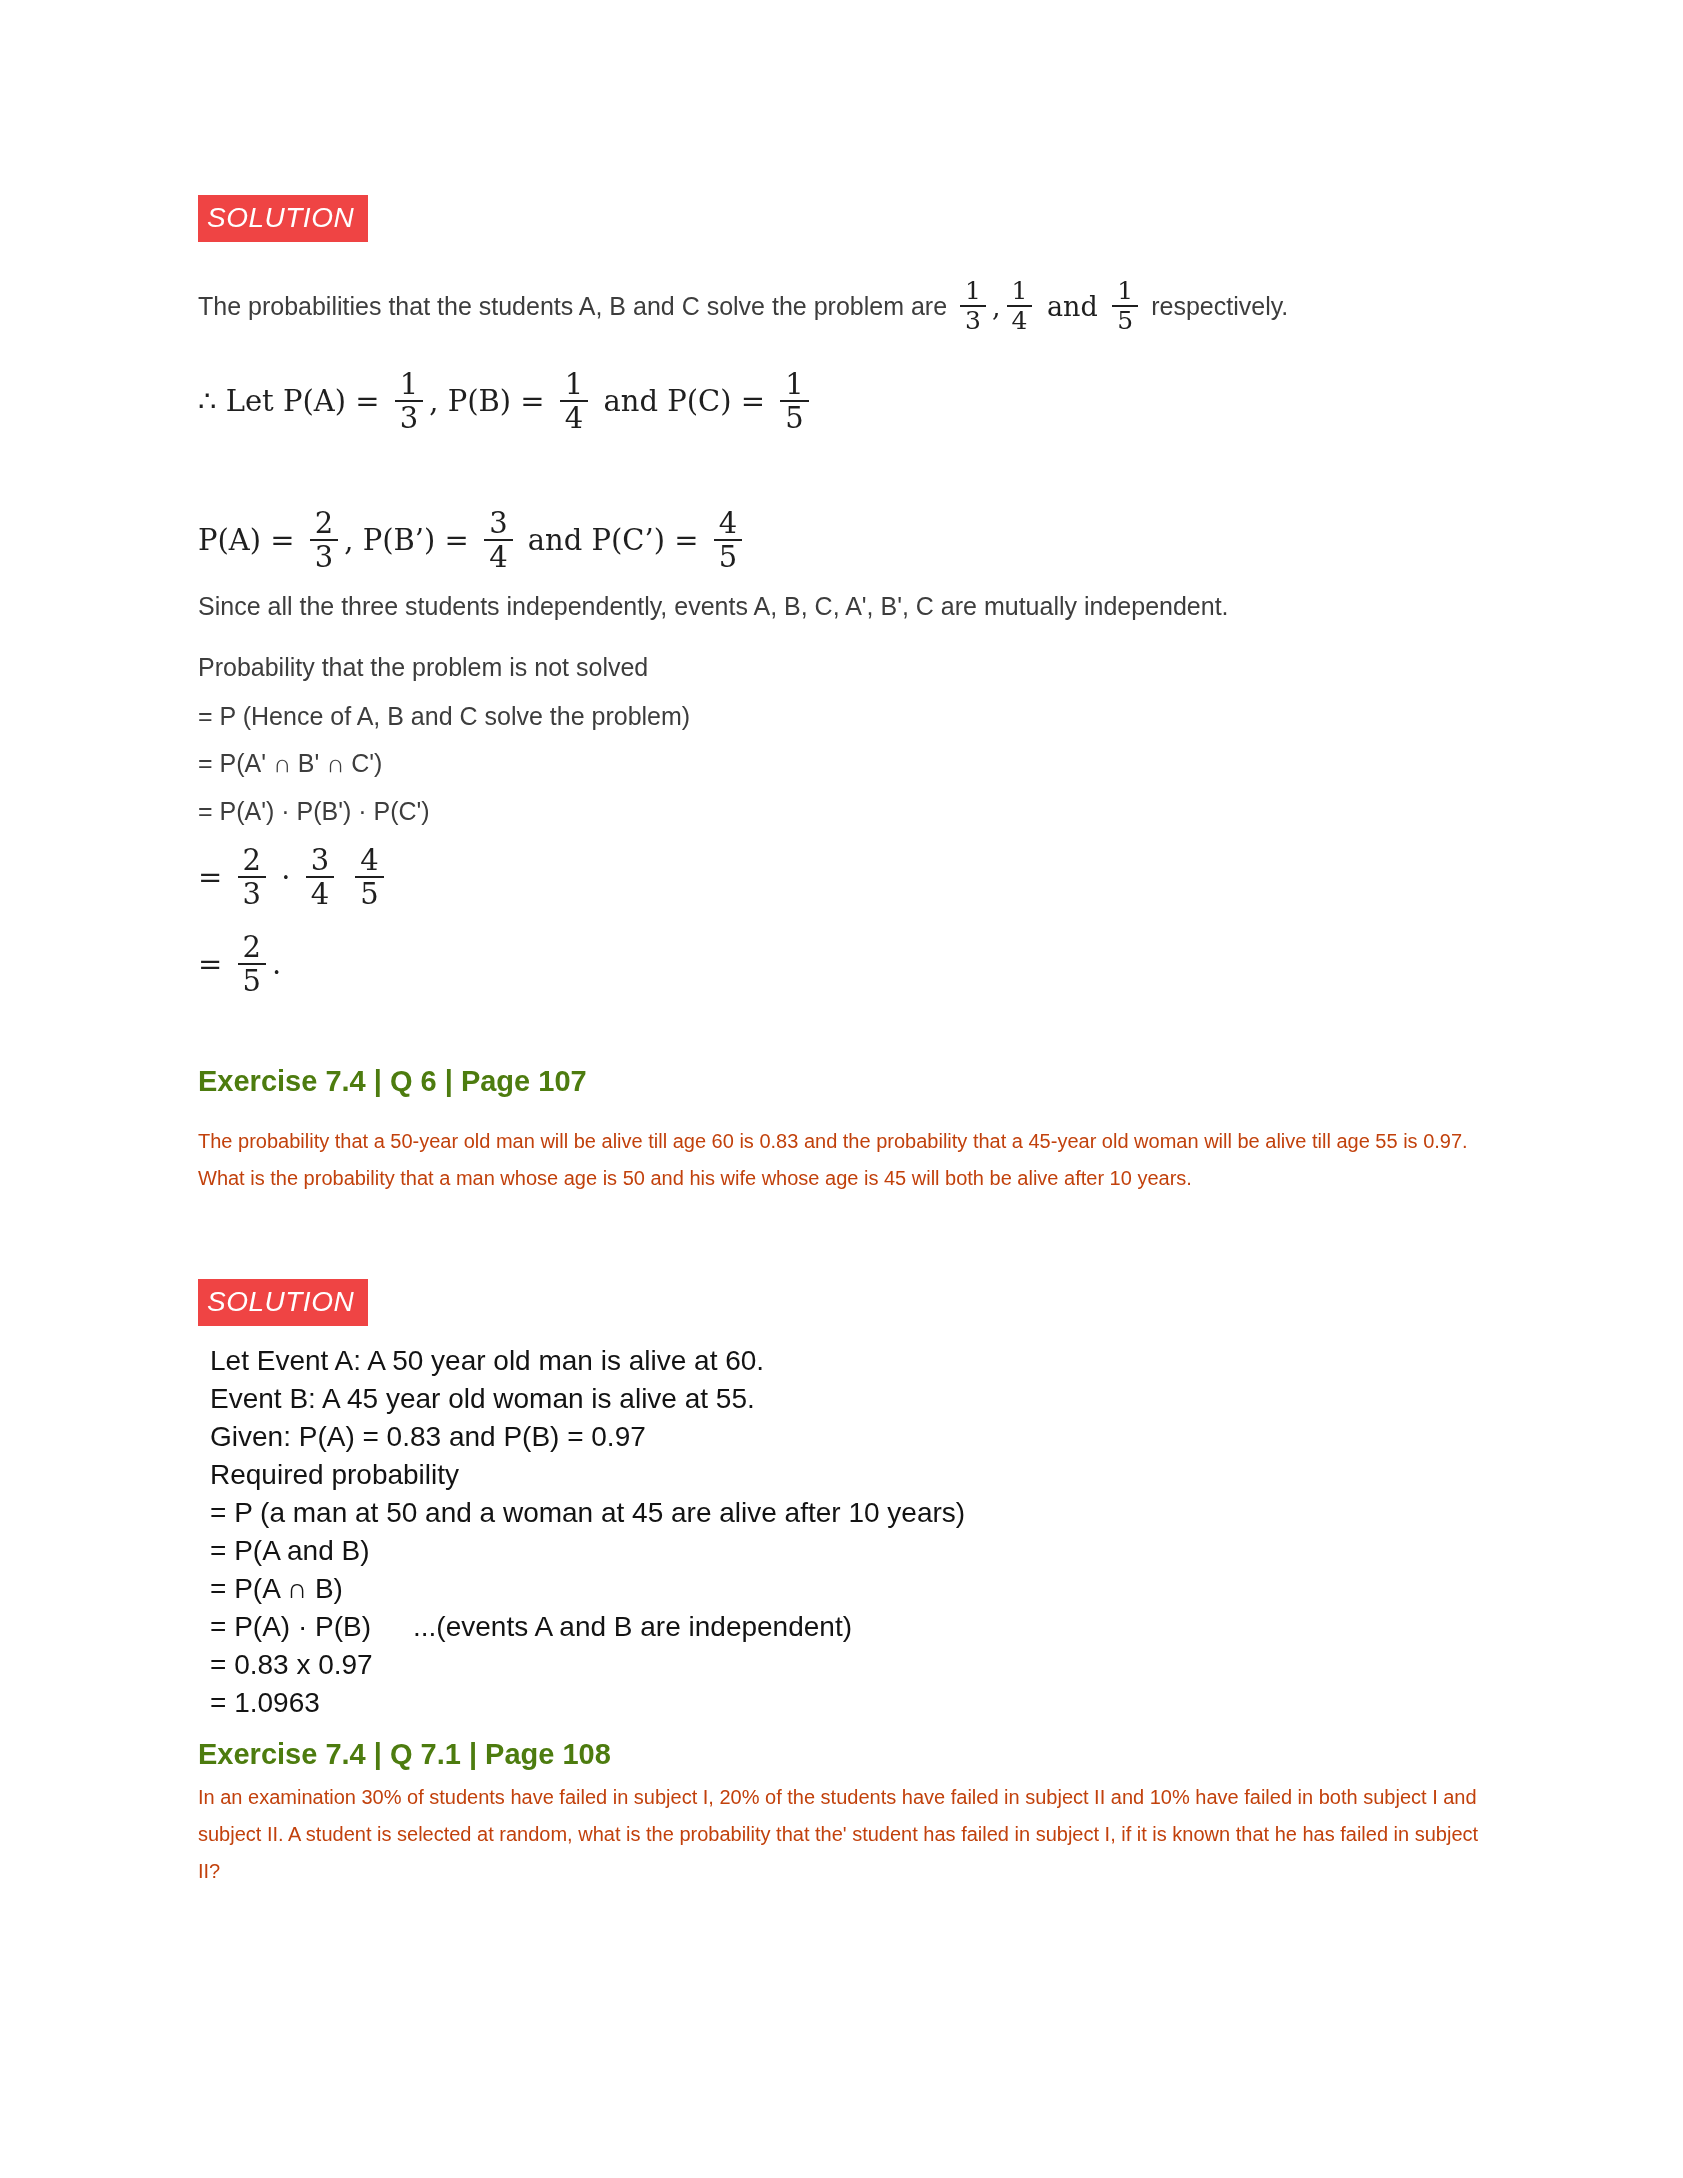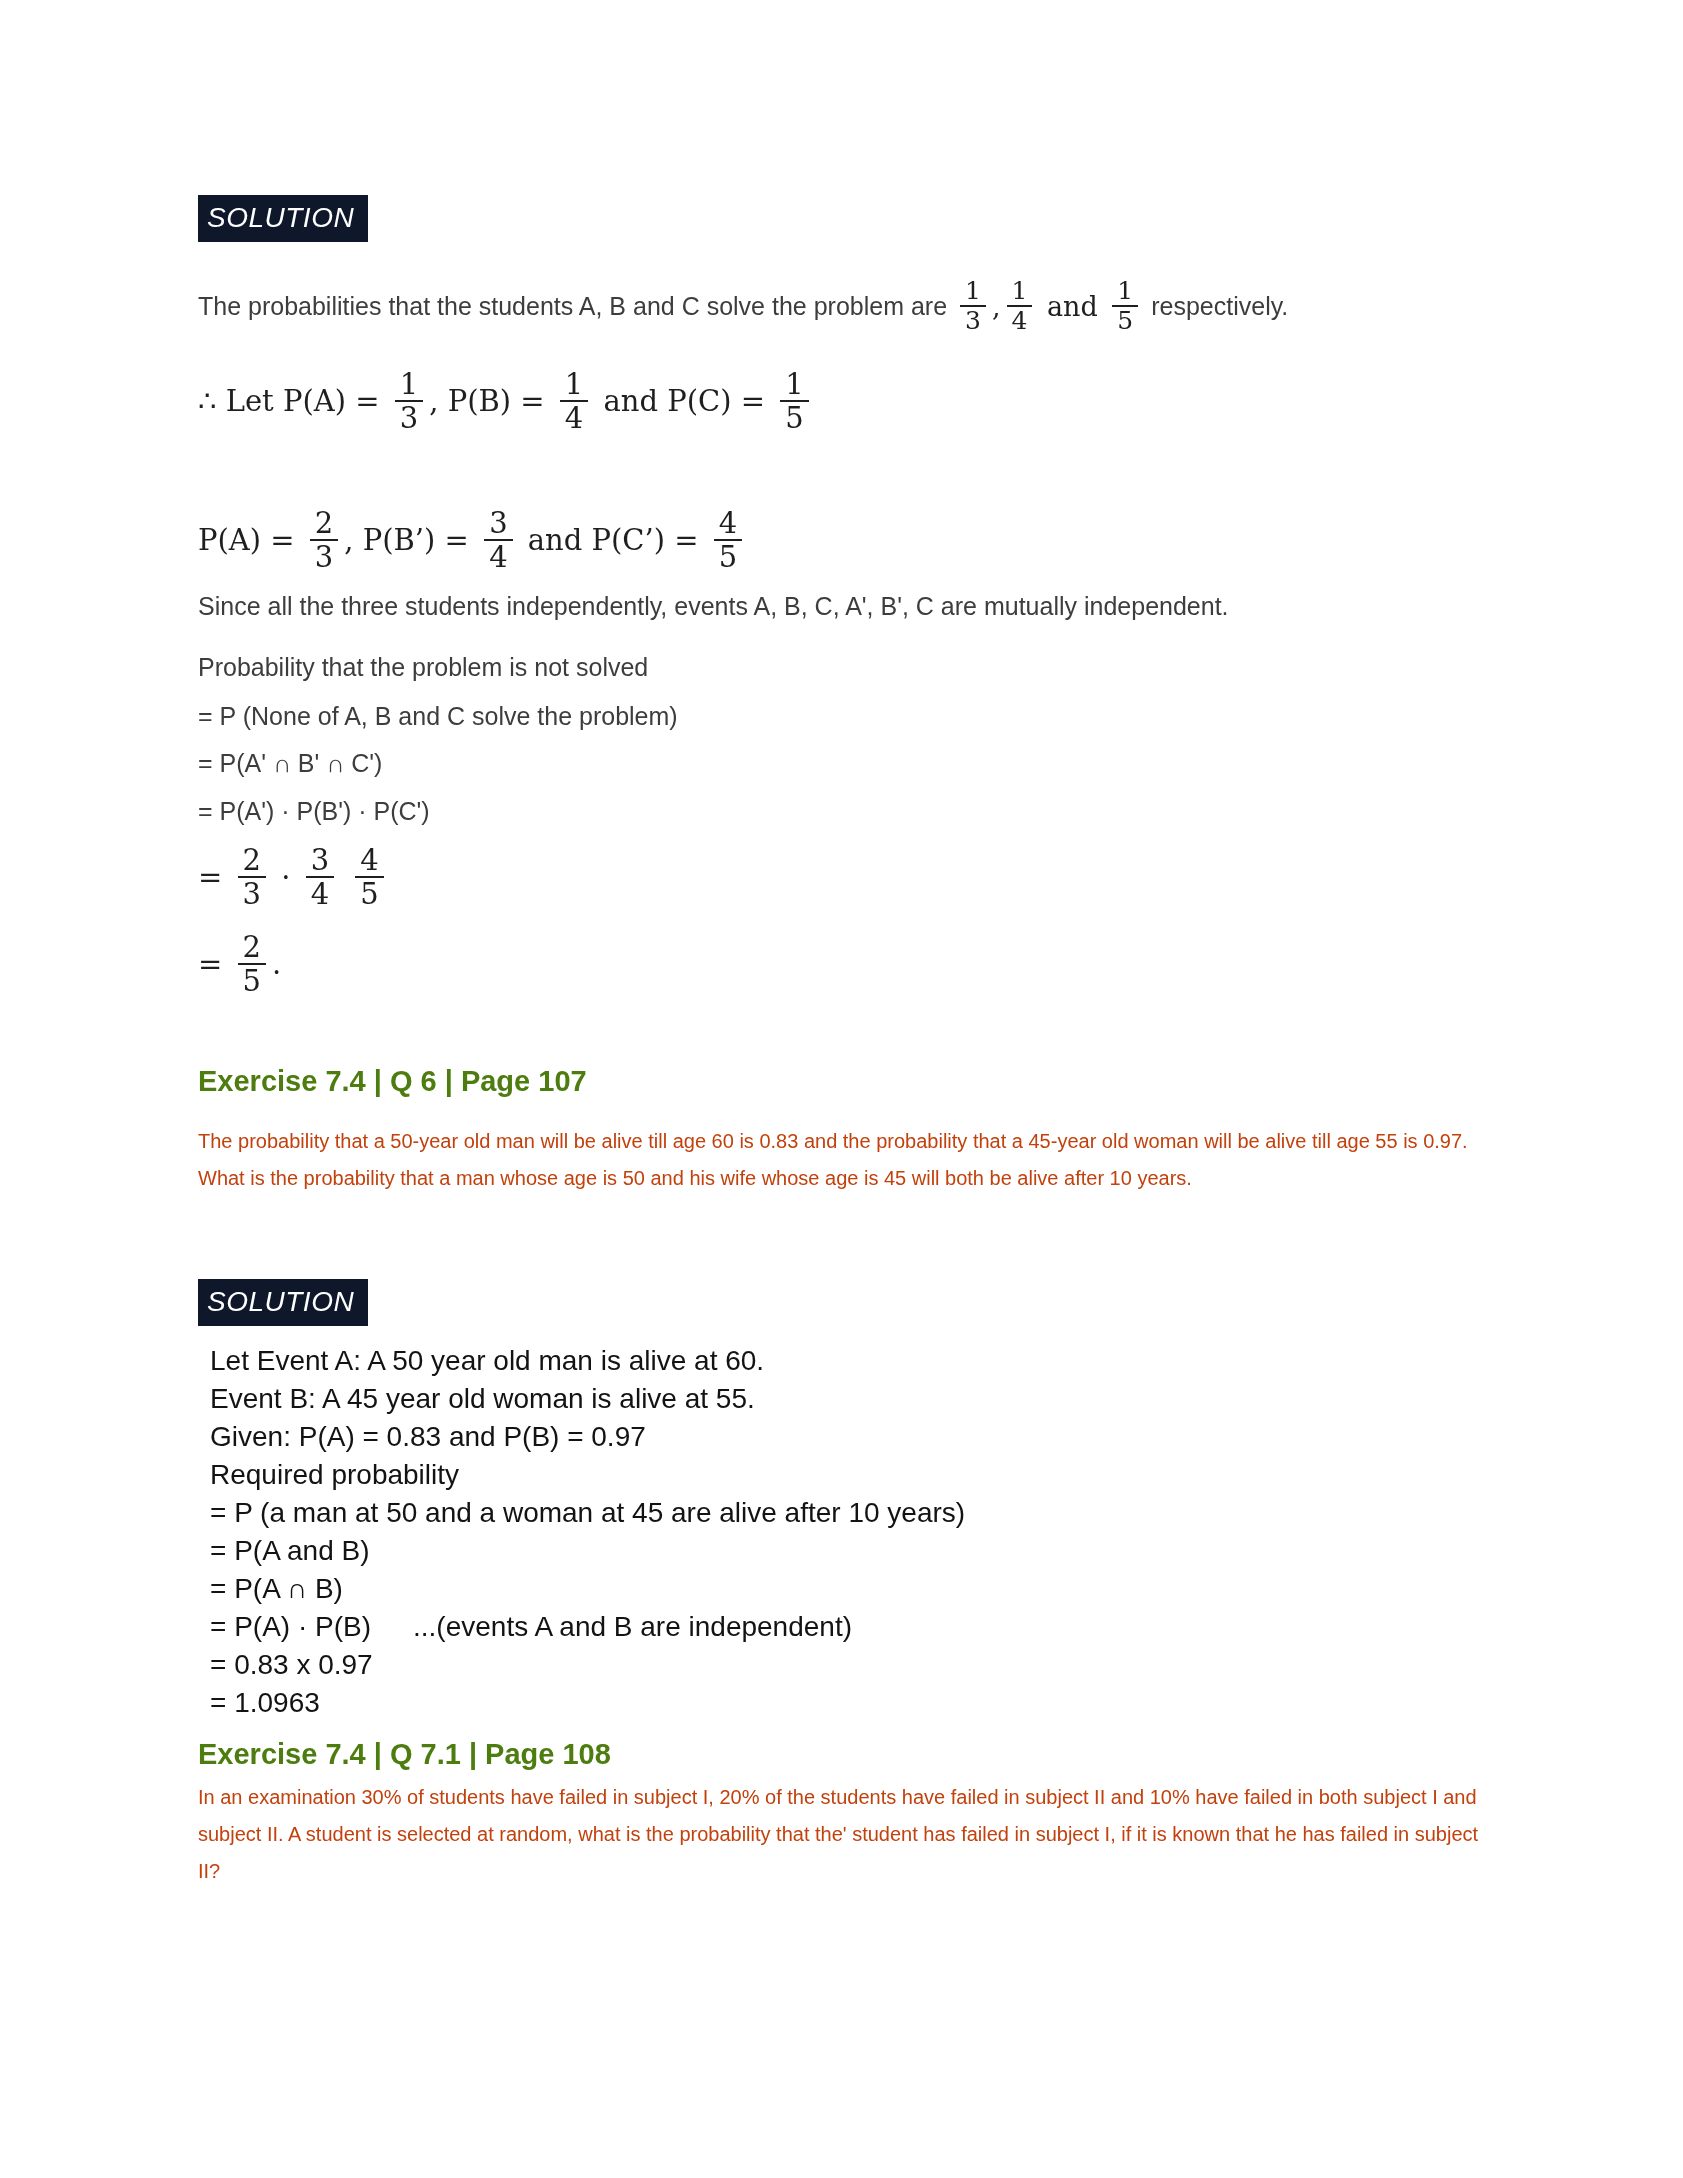--- a/index.html
+++ b/index.html
@@ -1,19 +1,19 @@
 <!DOCTYPE html>
 <html><head>
 <meta charset="utf-8">
 <style>
   html,body{margin:0;padding:0;background:#ffffff;}
   .page{position:relative;width:1683px;height:2178px;background:#ffffff;overflow:hidden;
         font-family:"Liberation Sans",sans-serif;}
 
-  .badge{display:inline-block;background:#0f172a;color:#ffffff;font-style:italic;
+  .badge{display:inline-block;background:#ef4444;color:#ffffff;font-style:italic;
          font-size:28px;line-height:1;padding:9px 14px 10px 9px;letter-spacing:0.5px;
          font-family:"Liberation Sans",sans-serif;}
 
   .math{display:flex;align-items:center;font-family:"DejaVu Serif",serif;
         font-size:29px;color:#1f1f1f;white-space:pre;}
   .rich{display:flex;align-items:center;flex-wrap:wrap;font-size:25px;color:#3d3d3d;white-space:pre;}
   .mtxt{font-family:"DejaVu Serif",serif;color:#1f1f1f;}
   .rich .mtxt{font-size:27px;}
   .ptxt{font-family:"Liberation Sans",sans-serif;}
 
@@ -58,21 +58,21 @@
   <div class="rich pos-intro"><span class="ptxt">The probabilities that the students A, B and C solve the problem are </span><span class="frac"><span class="num">1</span><span class="den">3</span></span><span class="mtxt">,</span><span class="frac"><span class="num">1</span><span class="den">4</span></span><span class="mtxt"> and </span><span class="frac"><span class="num">1</span><span class="den">5</span></span><span class="ptxt"> respectively.</span></div>
 
   <div class="math pos-let"><span class="mtxt">∴ Let P(A) = </span><span class="frac"><span class="num">1</span><span class="den">3</span></span><span class="mtxt">, P(B) = </span><span class="frac"><span class="num">1</span><span class="den">4</span></span><span class="mtxt"> and P(C) = </span><span class="frac"><span class="num">1</span><span class="den">5</span></span></div>
 
 
   <div class="math pos-comp"><span class="mtxt">P(A) = </span><span class="frac"><span class="num">2</span><span class="den">3</span></span><span class="mtxt">, P(B’) = </span><span class="frac"><span class="num">3</span><span class="den">4</span></span><span class="mtxt"> and P(C’) = </span><span class="frac"><span class="num">4</span><span class="den">5</span></span></div>
 
   <div class="body1 pos-since">Since all the three students independently, events A, B, C, A', B', C are mutually independent.</div>
 
   <div class="body1 pos-step0">Probability that the problem is not solved</div>
-  <div class="body1 pos-step1">= P (None of A, B and C solve the problem)</div>
+  <div class="body1 pos-step1">= P (Hence of A, B and C solve the problem)</div>
   <div class="body1 pos-step2">= P(A' ∩ B' ∩ C')</div>
   <div class="body1 pos-step3">= P(A') · P(B') · P(C')</div>
 
   <div class="math pos-product"><span class="mtxt">= </span><span class="frac"><span class="num">2</span><span class="den">3</span></span><span class="mtxt"> · </span><span class="frac"><span class="num">3</span><span class="den">4</span></span><span class="mtxt"> </span><span class="frac"><span class="num">4</span><span class="den">5</span></span></div>
 
   <div class="math pos-result"><span class="mtxt">= </span><span class="frac"><span class="num">2</span><span class="den">5</span></span><span class="mtxt">.</span></div>
 
   <h2 class="heading pos-h1">Exercise 7.4 | Q 6 | Page 107</h2>
 
   <div class="qtext pos-q6">The probability that a 50-year old man will be alive till age 60 is 0.83 and the probability that a 45-year old woman will be alive till age 55 is 0.97. What is the probability that a man whose age is 50 and his wife whose age is 45 will both be alive after 10 years.</div>

